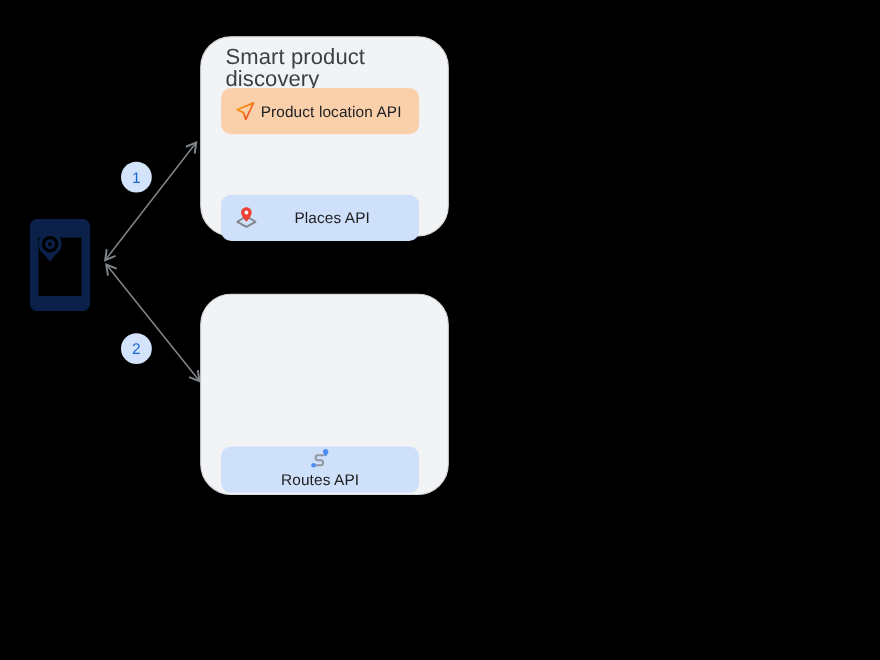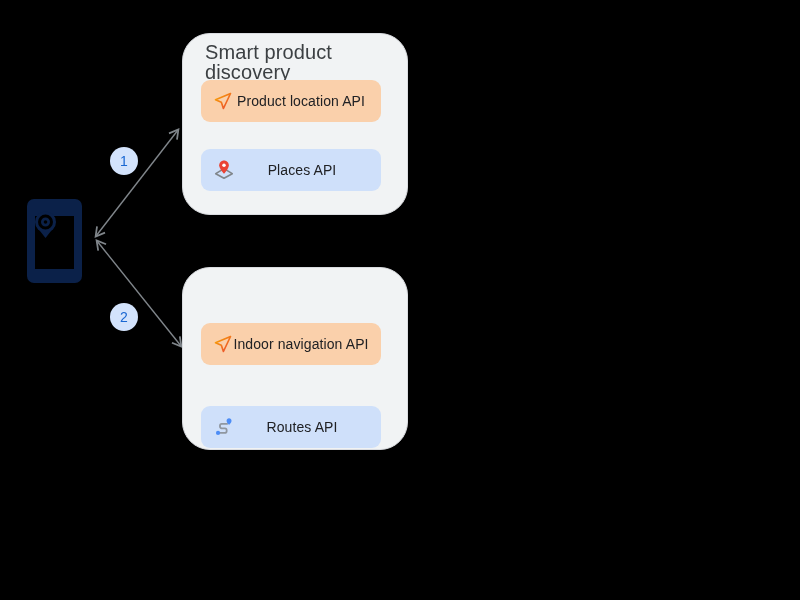--- a/index.html
+++ b/index.html
@@ -16,29 +16,29 @@
   .group-box.box2{top:267px;height:183px;}
   .group-title{
     position:absolute;left:22px;top:8px;width:170px;
     font-size:20px;line-height:20px;color:#3c4043;letter-spacing:.1px;
   }
   .chip{
     position:absolute;left:18px;width:180px;height:42px;border-radius:9px;
     display:flex;align-items:center;padding:0 12px;box-sizing:border-box;
   }
   .chip.orange{background:#fad0ab;}
-  .chip.blue{background:#cfe0fa;}
+  .chip.blue{background:#cfe0fa;margin-top:28px;}
   .chip .chip-icon{flex:0 0 auto;display:flex;align-items:center;}
   .chip .chip-label{
     flex:1;text-align:center;font-size:14px;color:#202124;letter-spacing:.1px;
   }
   .box1 .chip-product{top:46px;}
   .box1 .chip-places{top:115px;}
   .box2 .chip-indoor{top:55px;}
-  .box2 .chip-routes{top:138px;}
+  .box2 .chip-routes{top:110px;flex-direction:column;}
   .badge{
     position:absolute;width:28px;height:28px;border-radius:50%;
     background:#d3e3fc;color:#1967d2;font-size:14px;
     display:flex;align-items:center;justify-content:center;
   }
   .badge.badge-1{left:110px;top:147px;}
   .badge.badge-2{left:110px;top:303px;}
   .phone{position:absolute;left:27px;top:199px;}
   .arrows{position:absolute;left:0;top:0;width:800px;height:600px;pointer-events:none;}
 </style>
@@ -99,34 +99,20 @@
                    s5.25 -5.35 5.25 -9.25 C17.25 3.85 14.9 1.5 12 1.5 Z" fill="#ea4335"></path>
           <circle cx="12" cy="6.75" r="1.9" fill="#ffffff"></circle>
         </svg>
       </span>
       <span class="chip-label">Places API</span>
     </div>
   </div>
 
   <div class="group-box box2">
 
-    <div class="chip orange chip-indoor">
-      <span class="chip-icon">
-        <svg width="20" height="20" viewBox="0 0 24 24">
-          <defs>
-            <linearGradient id="navGrad2" x1="0" y1="0" x2="1" y2="1">
-              <stop offset="0" stop-color="#f9ab00"></stop>
-              <stop offset="1" stop-color="#ea4335"></stop>
-            </linearGradient>
-          </defs>
-          <path d="M21 3 L3 10.5 L10 13.5 L12.5 21 Z" fill="none" stroke="url(#navGrad2)" stroke-width="2" stroke-linejoin="round"></path>
-        </svg>
-      </span>
-      <span class="chip-label">Indoor navigation API</span>
-    </div>
 
     <div class="chip blue chip-routes">
       <span class="chip-icon">
         <svg width="22" height="22" viewBox="0 0 24 24">
           <path d="M6 18.5 H13 C15.6 18.5 15.6 13.5 13 13.5 H9.5 C6.9 13.5 6.9 8.5 9.5 8.5 H15.5" fill="none" stroke="#9097a0" stroke-width="1.9" stroke-linecap="round"></path>
           <circle cx="5.5" cy="18.5" r="2.3" fill="#4d8df6"></circle>
           <path d="M17.5 2.5 c-1.5 0 -2.7 1.2 -2.7 2.7 c0 2 2.7 4.6 2.7 4.6
                    s2.7 -2.6 2.7 -4.6 C20.2 3.7 19 2.5 17.5 2.5 Z" fill="#4d8df6"></path>
         </svg>
       </span>

